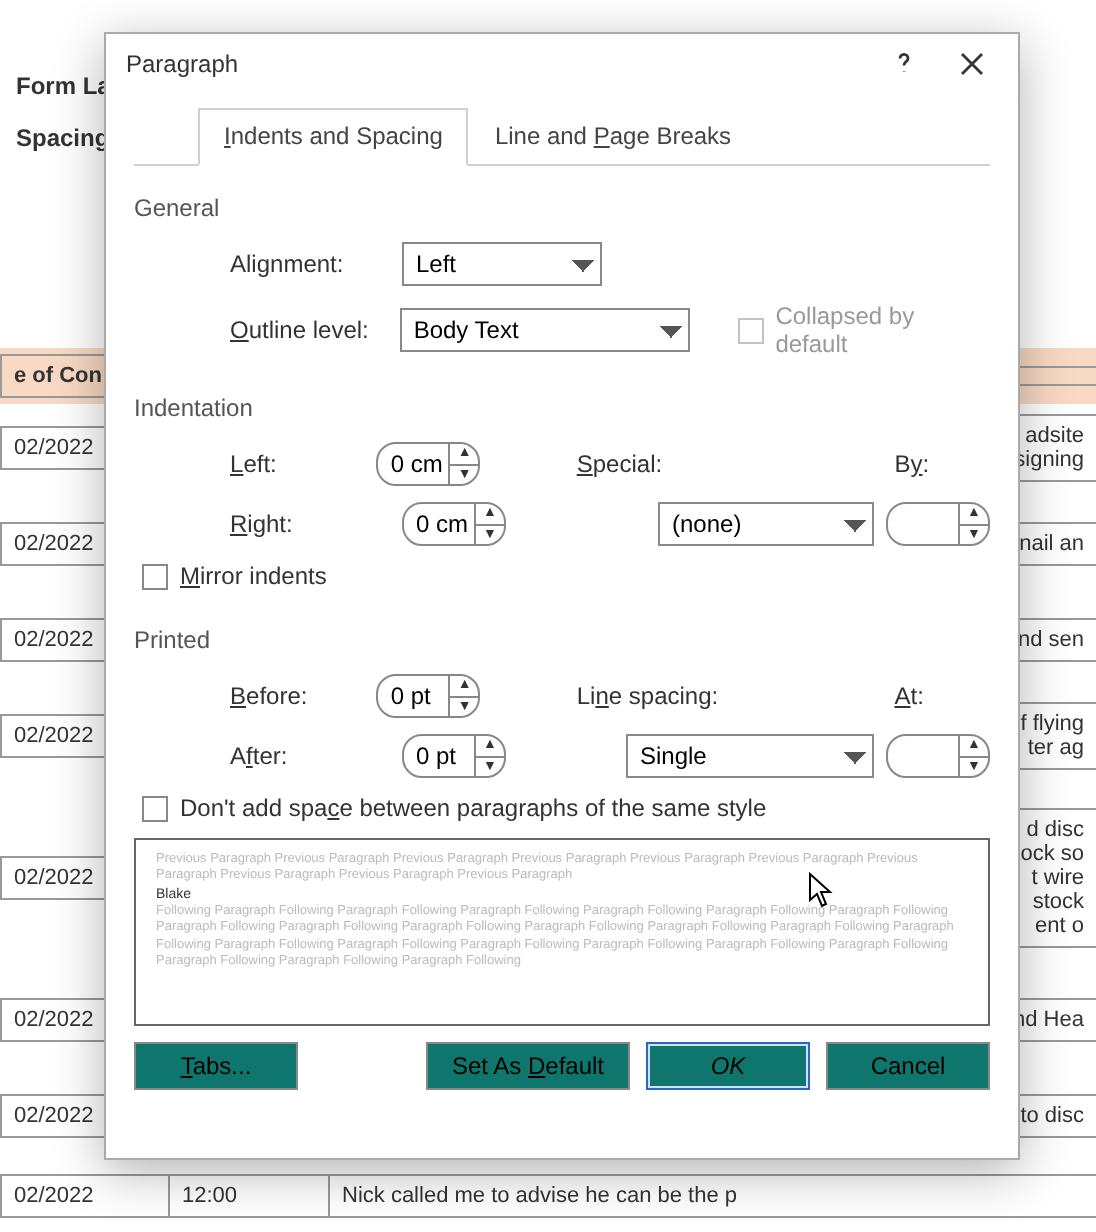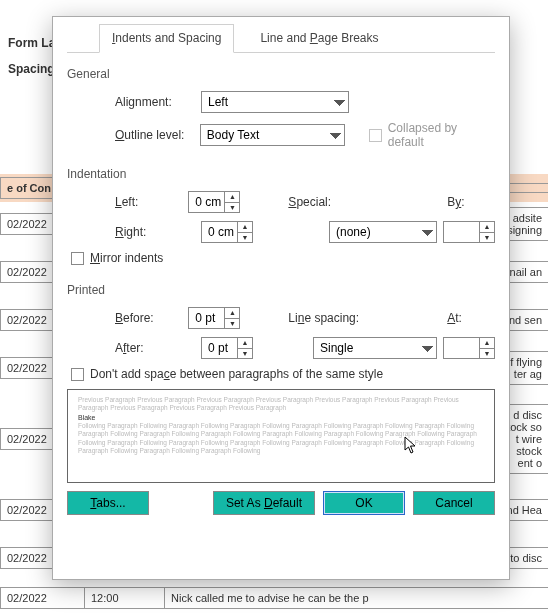--- a/index.html
+++ b/index.html
@@ -34,21 +34,21 @@
   .titlebar {
     height: 30px; display: flex; align-items: center;
     padding: 0 6px 0 10px; font-size: 12px;
   }
   .titlebar .spacer { flex: 1; }
   .titlebar .btn { width: 34px; height: 26px; display:flex; align-items:center; justify-content:center; color:#333; }
   .titlebar svg { width: 12px; height:12px; stroke:#333; stroke-width:1.4; fill:none; }
 
   .body { flex:1; padding: 6px 14px 0 14px; display:flex; flex-direction:column; }
 
-  .tabs { display:flex; gap:13px; border-bottom:1px solid #d0d0d0;padding-left:32px; }
+  .tabs { display:flex; gap:0; border-bottom:1px solid #d0d0d0;padding-left:32px; }
   .tab {
     padding: 6px 12px 7px; border:1px solid transparent; border-bottom:none;
     font-size:12px; color:#444; position:relative; top:1px; cursor:default;
   }
   .tab.active {
     border-color:#d0d0d0; border-bottom:1px solid #fff; background:#fff;
   }
 
   .section-lbl {
     margin: 14px 0 6px; font-size:12px; color:#555;
@@ -57,40 +57,40 @@
   .lbl { width: 86px; font-size:12px;margin-left:48px; }
   .lbl.short { width:56px; }
   .u { text-decoration: underline; }
 
   select.sel, .numbox, input.txt {
     font: inherit; font-size:12px;
     border:1px solid #888; background:#fff; height:22px;
   }
   select.sel { padding: 2px 18px 2px 6px; appearance:none; background-image: linear-gradient(45deg,transparent 48%, #555 50%), linear-gradient(-45deg,transparent 48%, #555 50%); background-repeat:no-repeat; background-size:6px 6px; background-position: right 8px top 8px, right 3px top 8px; }
   .numwrap { position:relative; display:inline-block; }
-  .numwrap .numbox { width:52px; padding:2px 18px 2px 6px; }
+  .numwrap .numbox { width:52px; padding:2px 18px 2px 6px;border-radius:10px; }
   .spin { position:absolute; right:1px; top:1px; bottom:1px; width:15px; display:flex; flex-direction:column; }
   .spin div { flex:1; border-left:1px solid #888; display:flex; align-items:center; justify-content:center; font-size:7px; cursor:default; }
   .spin div:first-child { border-bottom:1px solid #888; }
 
   .chk { width:13px; height:13px; border:1px solid #888; margin-right:6px; display:inline-block; vertical-align:middle; }
 
   .preview-box {
     border:1px solid #666; height: 94px; margin-top:4px;
     padding: 6px 10px; font-size:6.5px; color:#bbb; line-height:1.3; overflow:hidden;
   }
   .preview-box .sample { color:#333; font-size:7px; }
 
   .btnbar { display:flex; gap:8px; justify-content:flex-end; padding: 8px 0 10px; }
   .btnbar .left { margin-right:auto; }
   button.dlg {
     font: inherit; font-size:12px; height:24px; min-width:82px;
-    background:#14b8a6; border:1px solid #888; padding: 0 12px; cursor:default;
-  }
-  button.dlg.primary { border:1px solid #2a66c8; box-shadow: inset 0 0 0 1px #cfe1fb; }
+    background:#0f766e; border:1px solid #888; padding: 0 12px; cursor:default;
+  }
+  button.dlg.primary { border:1px solid #2a66c8; box-shadow: inset 0 0 0 1px #cfe1fb; font-style: italic; }
 
   .cursor { position:absolute; left:404px; top:436px; }
   .cursor svg { width:14px; height:18px; }
 </style>
 </head>
 <body>
 
 <div class="bg">
   <div class="top" style="position:absolute;left:2px;top:30px;">Form La</div>
   <div class="top" style="position:absolute;left:2px;top:56px;">Spacing</div>
@@ -129,31 +129,45 @@
       </div>
     <div class="row" style="height:28px">
         <div class="cell" style="width:84px">02/2022</div>
         <div class="cell" style="width:80px">12:00</div>
         <div class="cell" style="flex:1">Nick called me to advise he can be the p</div>
       </div>
   </div>
 </div>
 
 <div class="dialog">
+  <div class="titlebar">
+    <span>Paragraph</span>
+    <span class="spacer"></span>
+    <div class="btn">
+        <svg viewBox="0 0 12 12">
+          <path d="M4 3.2c0-1.1.9-2 2-2s2 .9 2 2c0 .9-.6 1.3-1.2 1.8-.5.5-.8.9-.8 1.7M6 9.5v.3"></path>
+        </svg>
+      </div>
+    <div class="btn">
+        <svg viewBox="0 0 12 12">
+          <path d="M1 1 L11 11 M11 1 L1 11"></path>
+        </svg>
+      </div>
+  </div>
 
   <div class="body">
     <div class="tabs">
       <div class="tab active"><span class="u">I</span><span></span>ndents and Spacing</div>
       <div class="tab">Line and <span class="u">P</span>age Breaks</div>
     </div>
 
     <div class="section-lbl">General</div>
     <div class="row">
       <span class="lbl">Ali<span class="u">g</span>nment:</span>
-      <select class="sel" style="width:148px">
+      <select class="sel" style="width:100px">
         <option>Left</option>
       </select>
     </div>
     <div class="row">
       <span class="lbl"><span class="u">O</span>utline level:</span>
       <select class="sel" style="width:147px">
         <option>Body Text</option>
       </select>
       <span style="width:24px"></span>
       <span class="chk" style="opacity:.5"></span>

